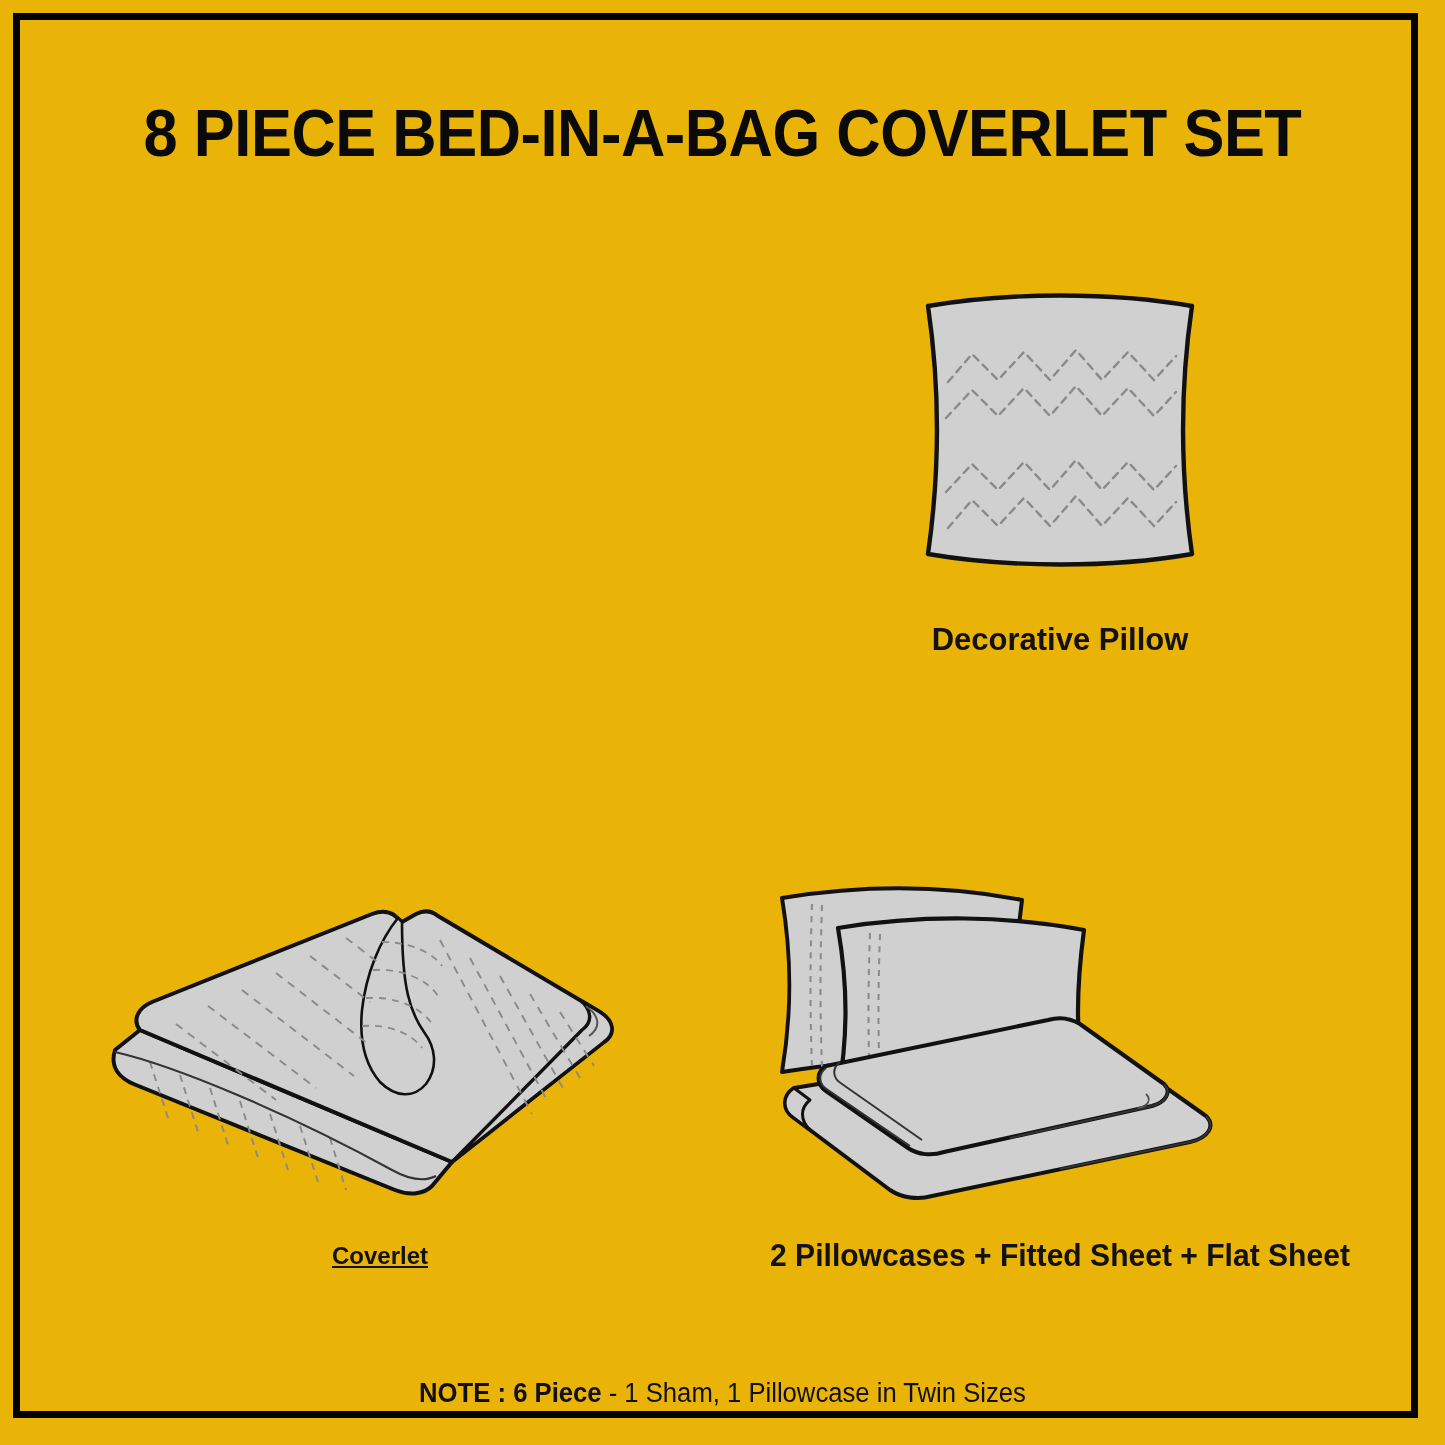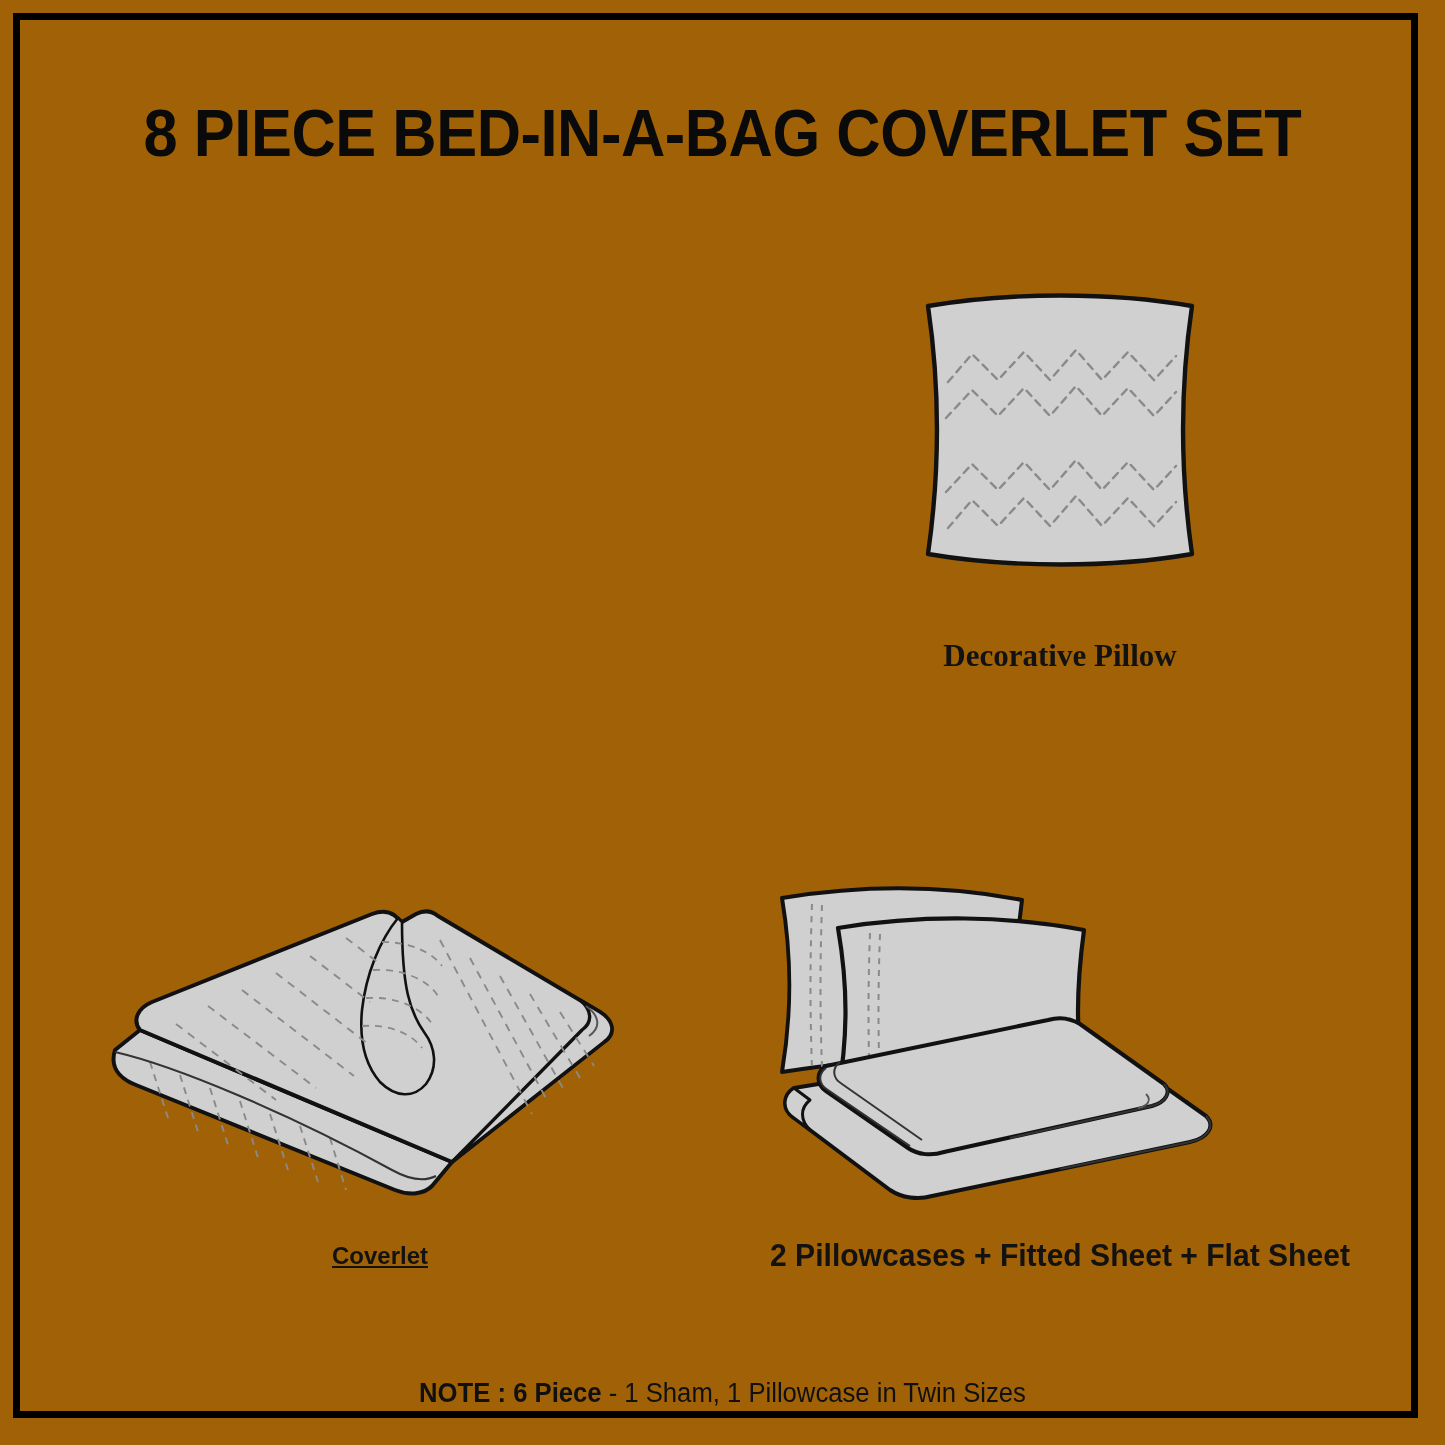--- a/index.html
+++ b/index.html
@@ -11,21 +11,21 @@
     width: 1445px;
     height: 1445px;
     font-family: "Liberation Sans", sans-serif;
     -webkit-font-smoothing: antialiased;
   }
 
   #poster {
     position: relative;
     width: 1445px;
     height: 1445px;
-    background: #a16207;
+    background: #eab308;
     overflow: hidden;
   }
 
   
   #frame {
     position: absolute;
     left: 13px;
     top: 13px;
     width: 1405px;
     height: 1405px;
@@ -68,21 +68,21 @@
     white-space: nowrap;
   }
 
   
   #cell-shams       { left: 80px;  top: 270px;  width: 600px; height: 430px; }
   #cell-decpillow   { left: 760px; top: 270px;  width: 600px; height: 430px; }
   #cell-coverlet    { left: 80px;  top: 870px;  width: 600px; height: 430px; }
   #cell-sheets      { left: 760px; top: 870px;  width: 600px; height: 430px; }
 
   #label-shams      { top: 368px; font-size: 31px; }
-  #label-decpillow  { top: 368px; font-size: 31px; font-family: Liberation Serif, serif; }
+  #label-decpillow  { top: 352px; font-size: 31px; }
   #label-coverlet   { top: 372px; font-size: 24px; text-decoration: underline; }
   #label-sheets     { top: 368px; font-size: 31px;
                       font-family: "Liberation Sans Narrow", "Liberation Sans", sans-serif;
                       transform: scaleX(0.97); }
 
   
   #note {
     position: absolute;
     left: 0;
     top: 1378px;

